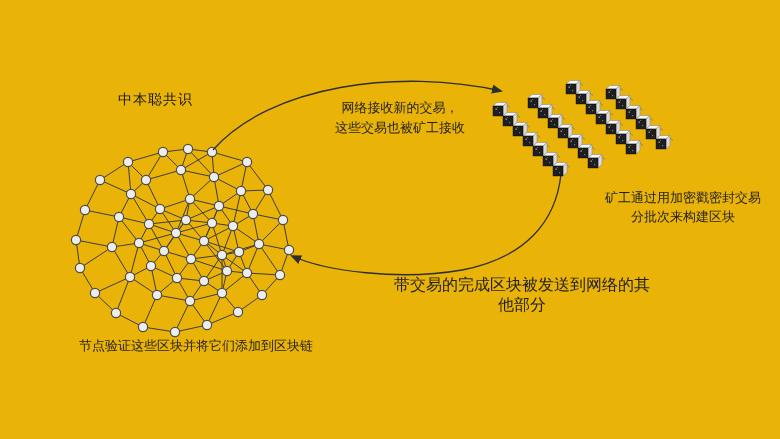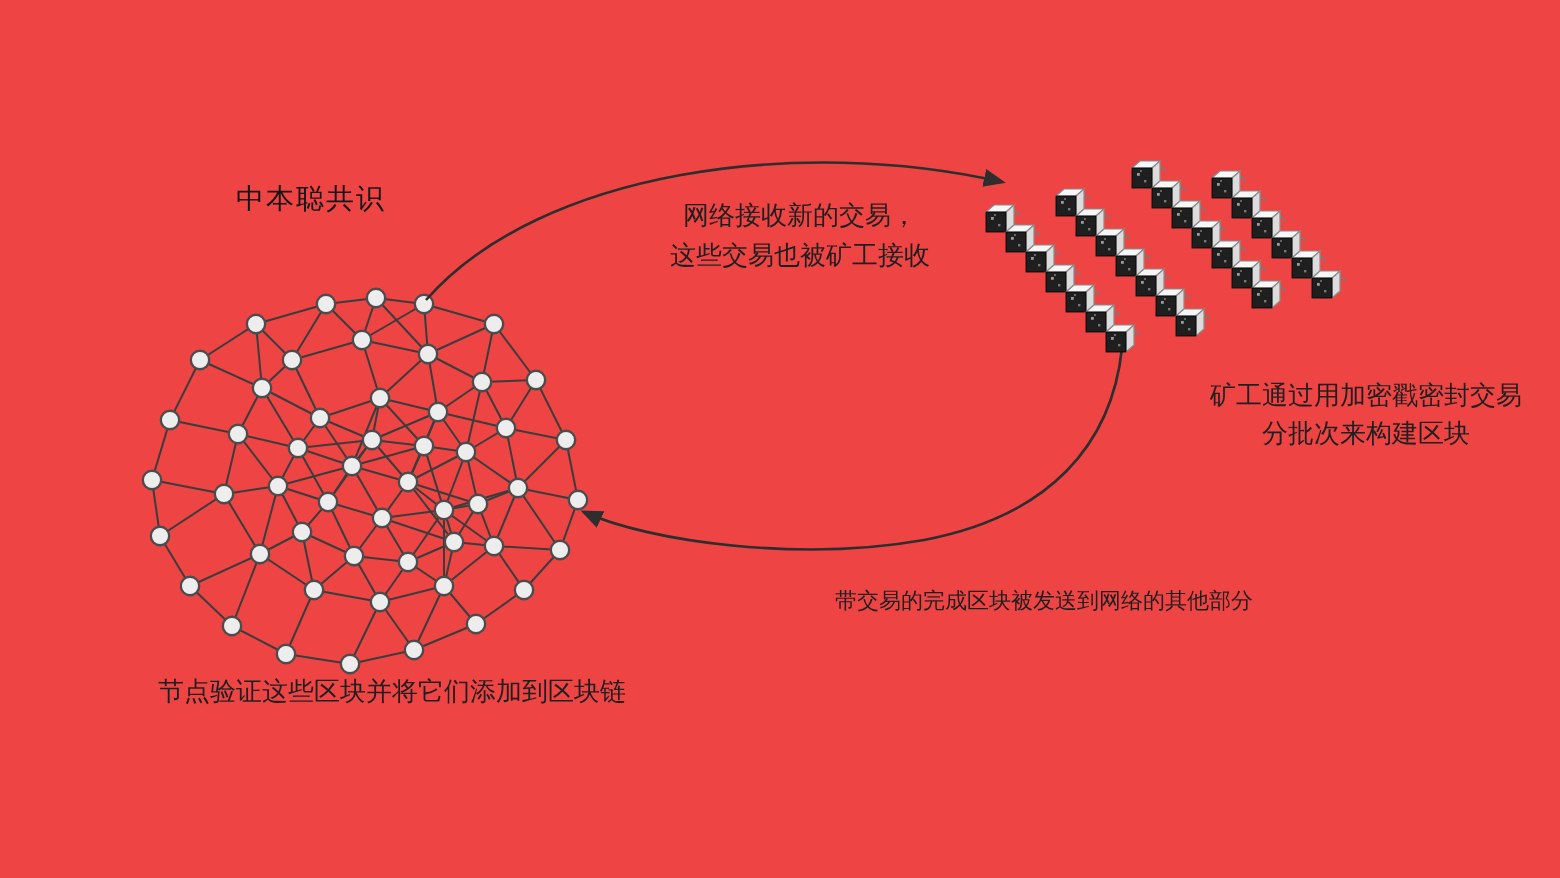--- a/index.html
+++ b/index.html
@@ -1,29 +1,29 @@
 <!DOCTYPE html>
 <html><head>
 <meta charset="utf-8">
 <style>
   html,body{margin:0;padding:0;background:#ffffff;}
   .canvas{
-    position:relative;width:780px;height:439px;background:#ef4444;overflow:hidden;
+    position:relative;width:780px;height:439px;background:#eab308;overflow:hidden;
     font-family:"Liberation Sans","DejaVu Sans",sans-serif;color:#1c1c1c;
   }
   .diagram-svg{position:absolute;left:0;top:0;}
   .title{
     position:absolute;left:118px;top:91px;font-size:14px;letter-spacing:1px;
     color:#151515;white-space:nowrap;
   }
   .label{position:absolute;font-size:13px;line-height:20px;text-align:center;color:#1f1f1f;}
   .label div{white-space:nowrap;}
   .lbl-top{left:312px;top:98px;width:176px;}
   .lbl-miners{left:587px;top:188px;width:192px;line-height:19px;}
-  .lbl-broadcast{left:390px;top:291px;width:264px;font-size:11px;}
+  .lbl-broadcast{left:390px;top:275px;width:264px;font-size:16px;}
   .lbl-validate{left:74px;top:336px;width:244px;font-size:13px;}
 </style>
 </head>
 <body>
 
 <div class="canvas">
 
   <svg class="diagram-svg" width="780" height="439" viewBox="0 0 780 439">
     <defs>
       <marker id="arrowhead" markerWidth="9" markerHeight="8" refX="7" refY="3.5" orient="auto">

